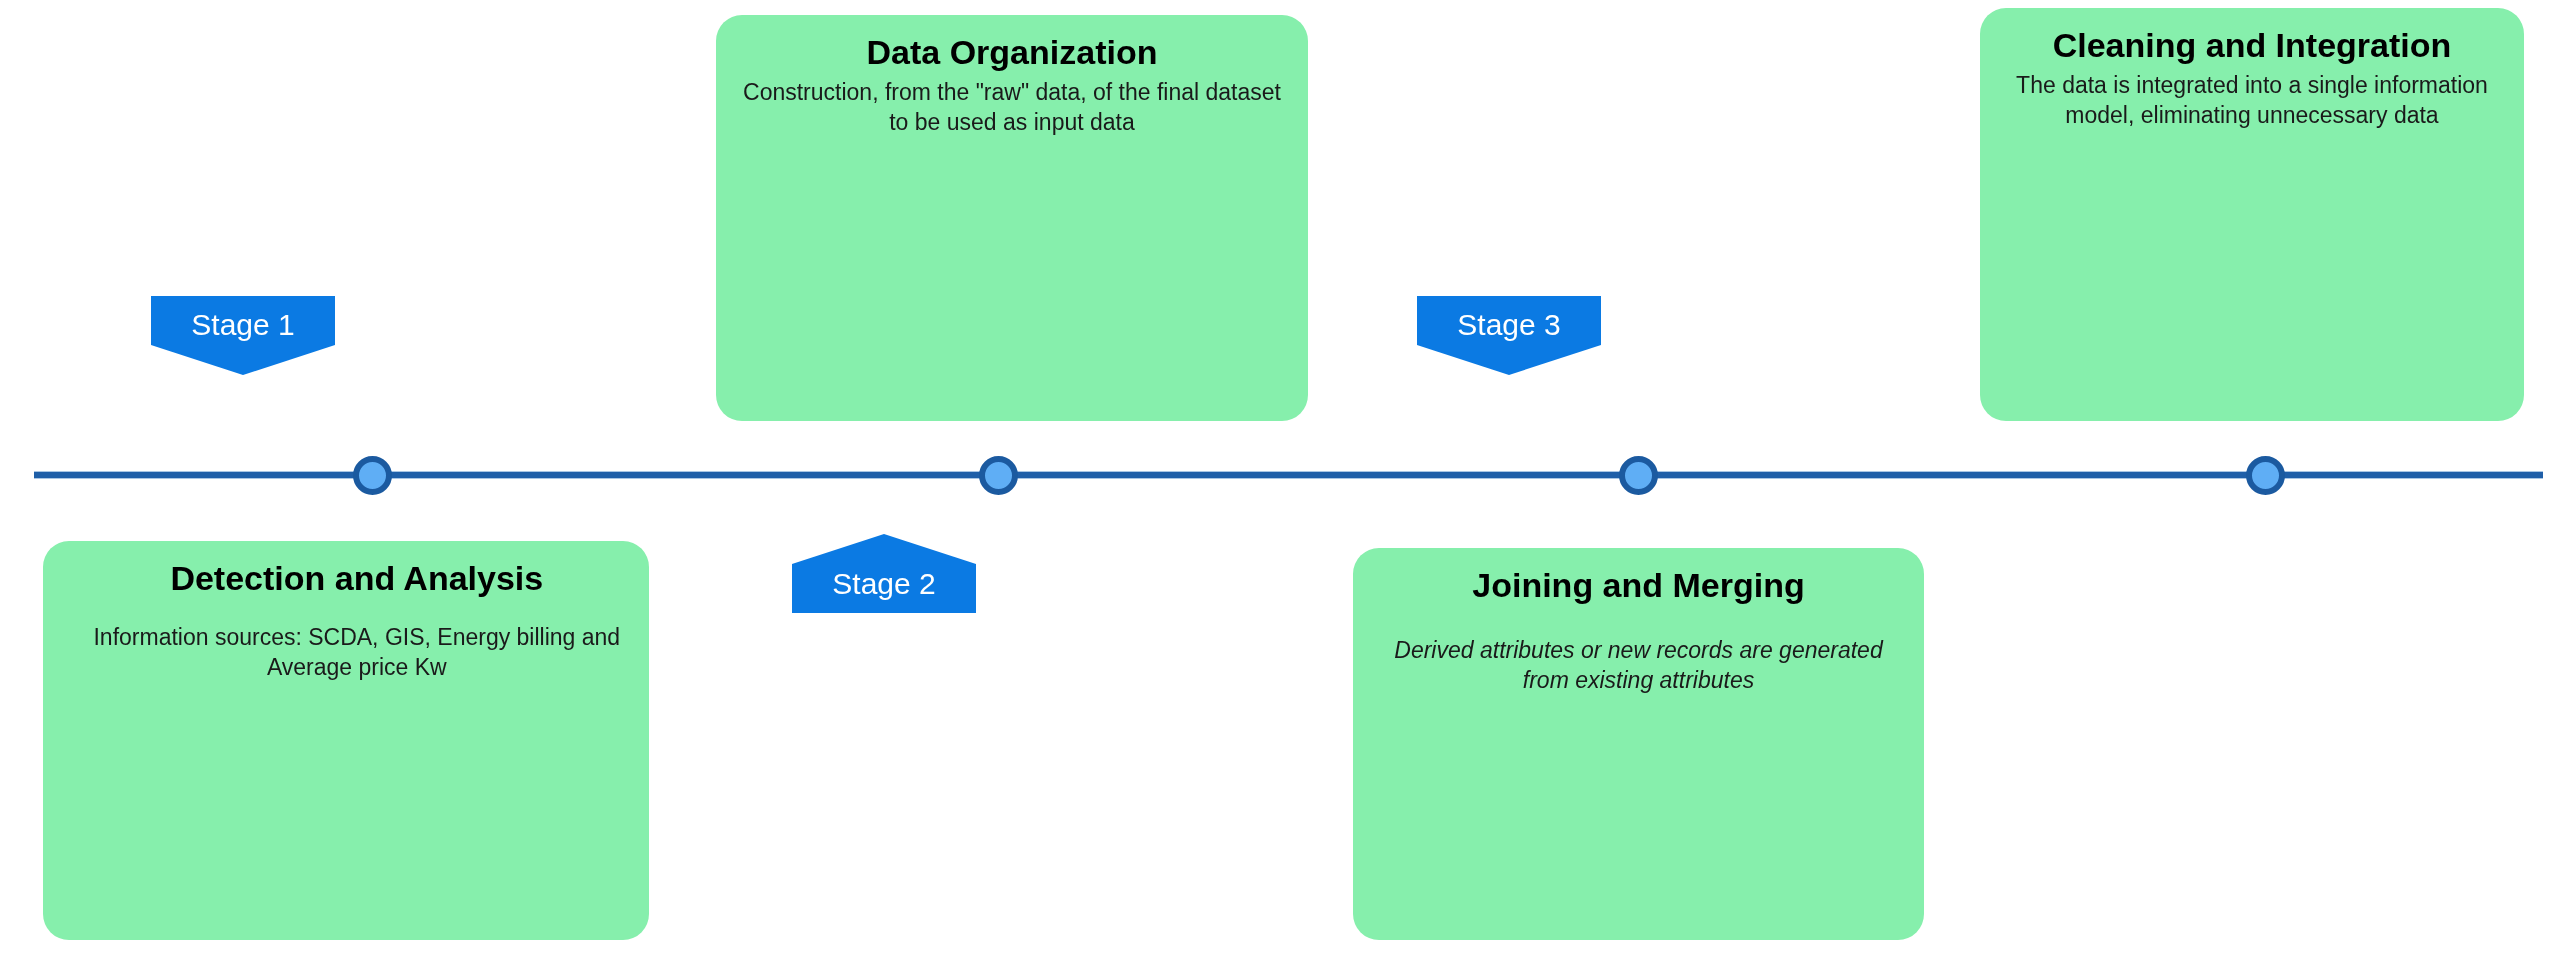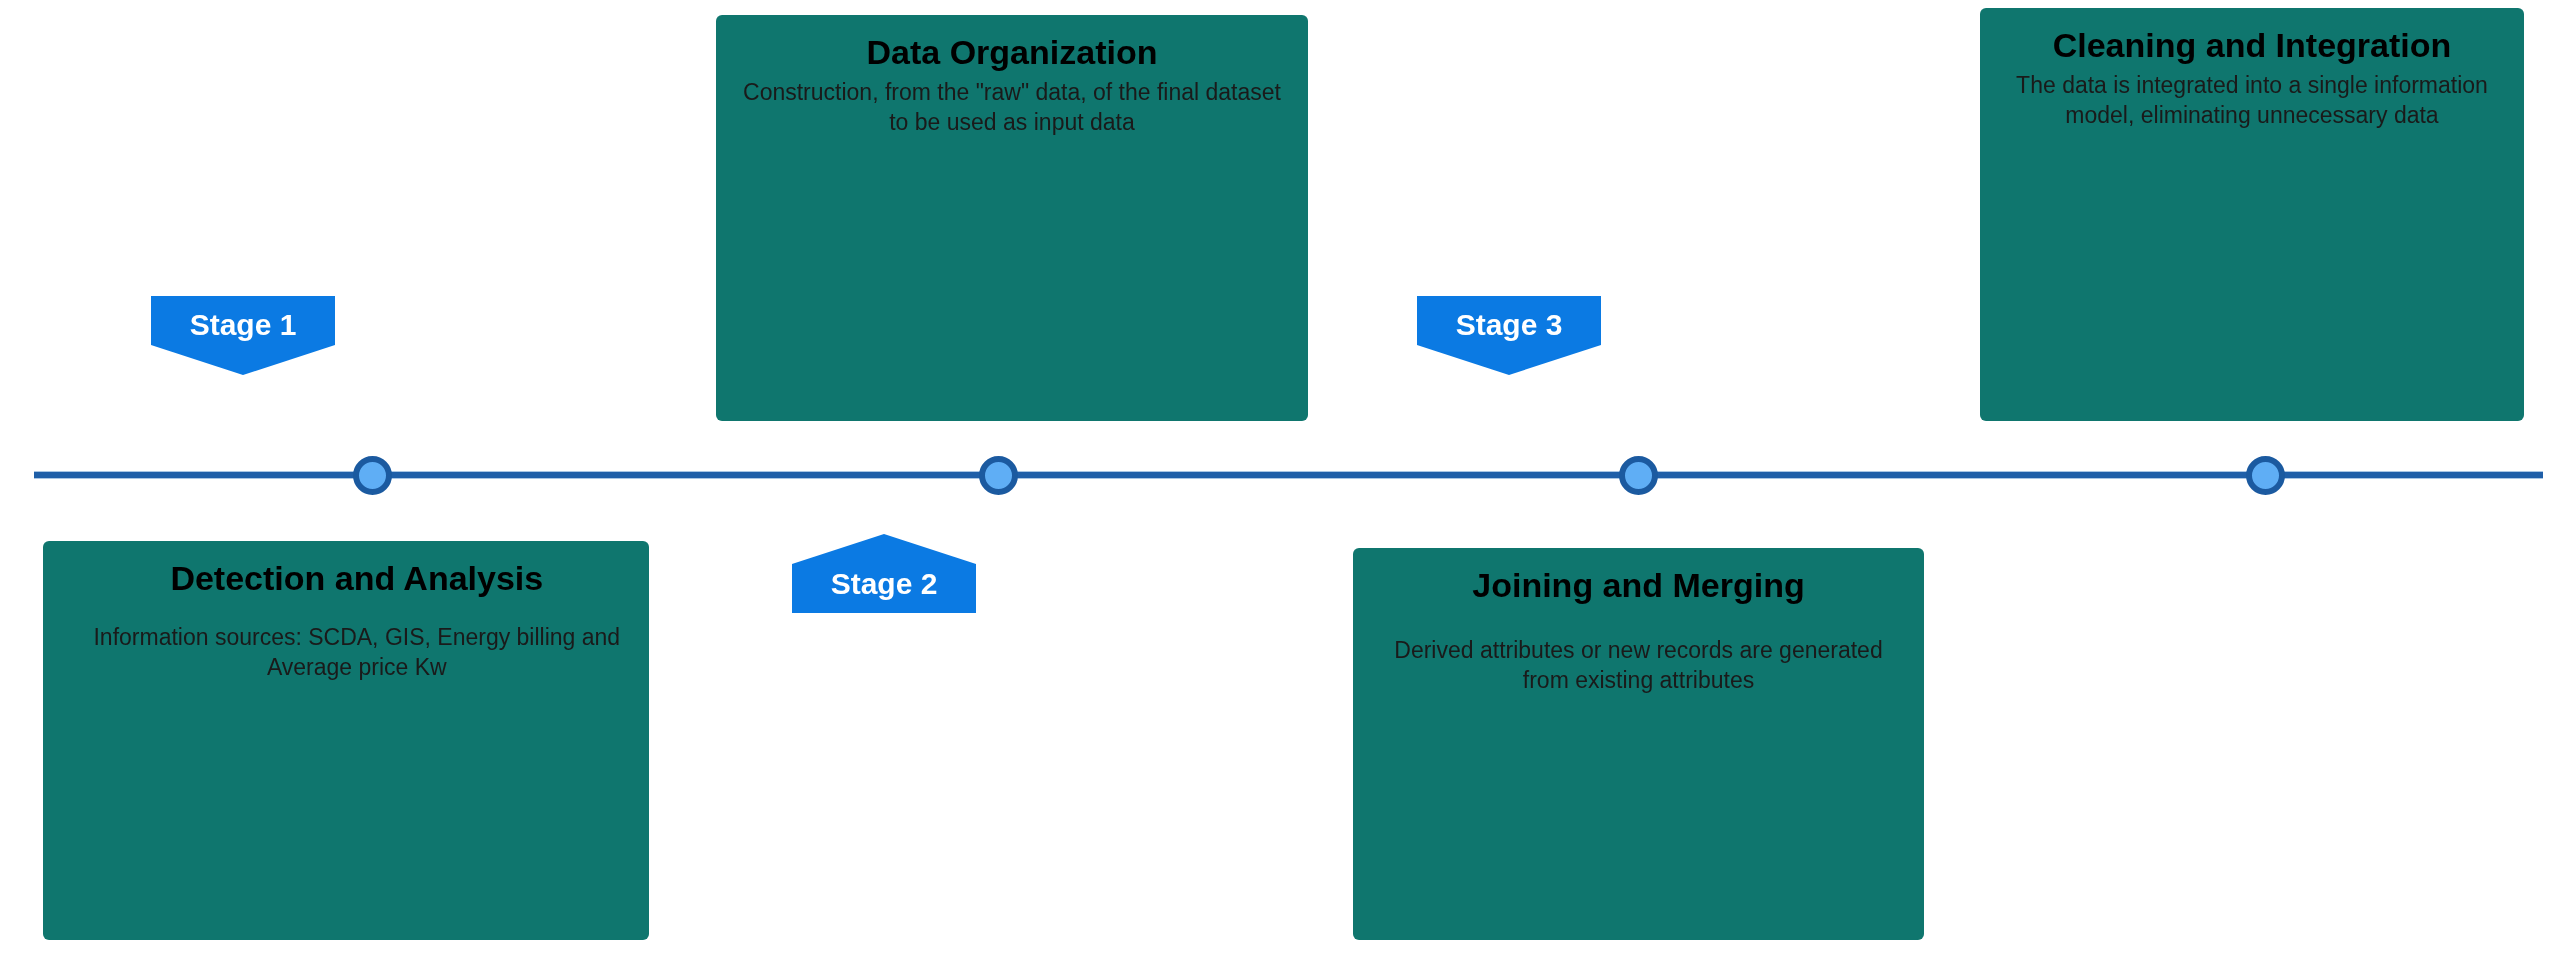--- a/index.html
+++ b/index.html
@@ -53,21 +53,21 @@
     box-sizing: border-box;
   }
 
   
   .banner {
     position: absolute;
     width: 184px;
     height: 79px;
     color: #ffffff;
     font-size: 30px;
-    font-weight: 700;
+    font-weight: 400;
     display: flex;
     align-items: center;
     justify-content: center;
     background: #0B7AE3;
     box-sizing: border-box;
   }
   .banner-label {
     line-height: 1;
     position: relative;
     display: block;
@@ -80,22 +80,22 @@
   }
   
   .banner.up {
     clip-path: polygon(50% 0%, 100% 38%, 100% 100%, 0% 100%, 0% 38%);
     padding-top: 20.7px;
   }
 
   
   .card {
     position: absolute;
-    background: #0f766e;
-    border-radius: 6px;
+    background: #86efac;
+    border-radius: 26px;
     box-sizing: border-box;
     padding: 18px 23.4px 20.7px 23.4px;
     text-align: center;
     color: #000000;
   }
   .card-title {
     font-size: 34px;
     font-weight: bold;
     line-height: 1.17;
     margin: 0 0 5.5px 0;
@@ -145,17 +145,17 @@
   </div>
 
 
   <div class="card" style="left:43px; top:541px; width:606px; height:399px;padding-left:45px;">
     <div class="card-title">Detection and Analysis</div>
     <div class="card-body" style="margin-top:24px;">Information sources: SCDA, GIS, Energy billing and Average price Kw</div>
   </div>
 
   <div class="card" style="left:1353px; top:548px; width:571px; height:392px;">
     <div class="card-title">Joining and Merging</div>
-    <div class="card-body" style="margin-top:30px;">Derived attributes or new records are generated from existing attributes</div>
+    <div class="card-body" style="margin-top:30px;font-style:italic;">Derived attributes or new records are generated from existing attributes</div>
   </div>
 
 </div>
 
 
 </body></html>

